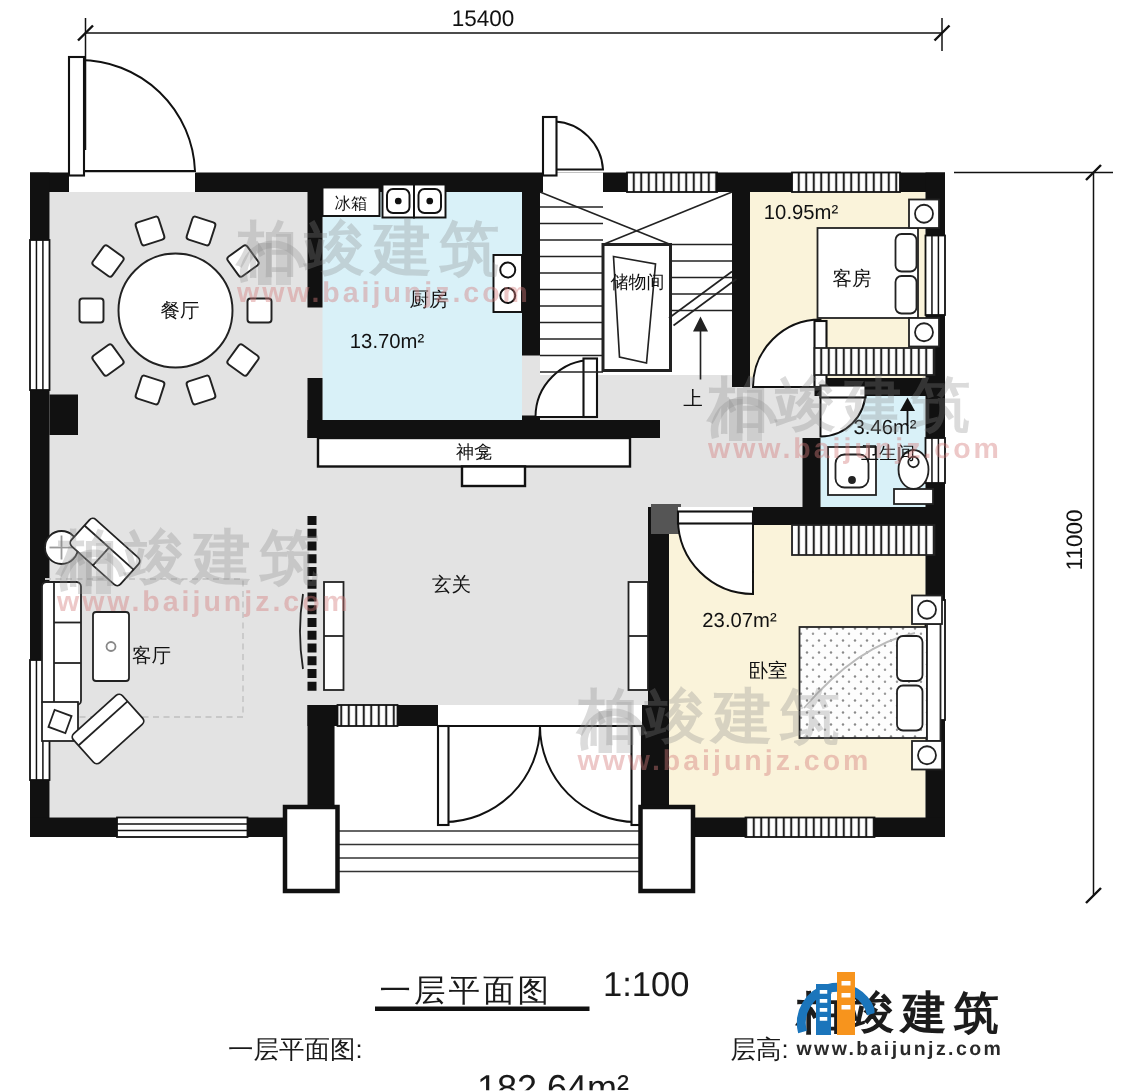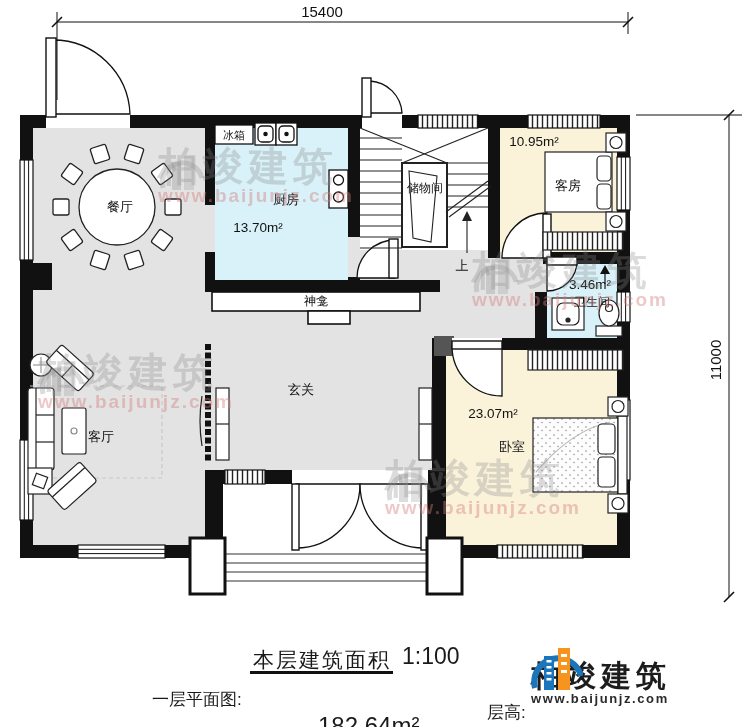--- a/index.html
+++ b/index.html
@@ -11,21 +11,21 @@
   .wm .wmtxt{display:flex;flex-direction:column;}
   .wm .wmtitle{font-size:40px;font-weight:bold;letter-spacing:5px;color:rgba(135,135,135,0.30);line-height:1.0;white-space:nowrap;}
   .wm .wmurl{font-size:19px;font-weight:bold;letter-spacing:2px;color:rgba(212,125,125,0.42);line-height:1.1;white-space:nowrap;}
   
   .tb{position:absolute;z-index:6;color:#1a1a1a;white-space:nowrap;}
   .tb-title{left:253px;top:646px;font-size:21px;letter-spacing:2px;}
   .tb-underline{position:absolute;left:250px;top:671px;width:143px;height:3px;background:#111;z-index:6;}
   .tb-scale{left:402px;top:643px;font-size:23px;}
   .tb-arealab{left:152px;top:688px;font-size:17px;}
   .tb-areaval{left:318px;top:682px;font-size:24px;margin-top:30px;}
-  .tb-hlab{left:487px;top:688px;font-size:17px;margin-top:13px;}
+  .tb-hlab{left:487px;top:688px;font-size:17px;}
   .tb-hval{left:534px;top:685px;font-size:21px;}
   
   .logo{position:absolute;left:531px;top:640px;width:219px;height:87px;background:#fff;z-index:7;
         display:flex;align-items:center;gap:7px;}
   .logo .ltxt{display:flex;flex-direction:column;}
   .logo .lname{font-size:30px;font-weight:bold;letter-spacing:5px;color:#1c1c1c;line-height:1.05;}
   .logo .lurl{font-size:13px;font-weight:bold;letter-spacing:1.6px;color:#2a2a2a;line-height:1.2;}
   svg text{font-family:"Liberation Sans","DejaVu Sans",sans-serif;}
   .rl{font-size:13px;fill:#111;text-anchor:middle;}
   .ar{font-size:13.5px;fill:#111;text-anchor:middle;}
@@ -416,21 +416,21 @@
       <path d="M5,38 A19,19 0 1 1 44,28" stroke="rgba(140,140,140,0.3)" stroke-width="5" fill="none"></path>
       <rect x="14" y="12" width="9" height="28" fill="rgba(140,140,140,0.3)"></rect>
       <rect x="26" y="6" width="10" height="34" fill="rgba(160,160,160,0.3)"></rect>
     </svg>
     <div class="wmtxt">
       <span class="wmtitle">柏竣建筑</span>
       <span class="wmurl">www.baijunjz.com</span>
     </div>
   </div>
 
-  <span class="tb tb-title">本层建筑面积</span>
+  <span class="tb tb-title">一层平面图</span>
   <span class="tb-underline"></span>
   <span class="tb tb-scale">1:100</span>
   <span class="tb tb-arealab">一层平面图:</span>
   <span class="tb tb-areaval">182.64m²</span>
   <span class="tb tb-hlab">层高:</span>
   <span class="tb tb-hval">3.6m</span>
 
   <div class="logo">
     <svg width="52" height="64" viewBox="0 0 52 64">
       <path d="M4,48 A22,22 0 1 1 50,36" stroke="#1b75bb" stroke-width="6" fill="none"></path>

